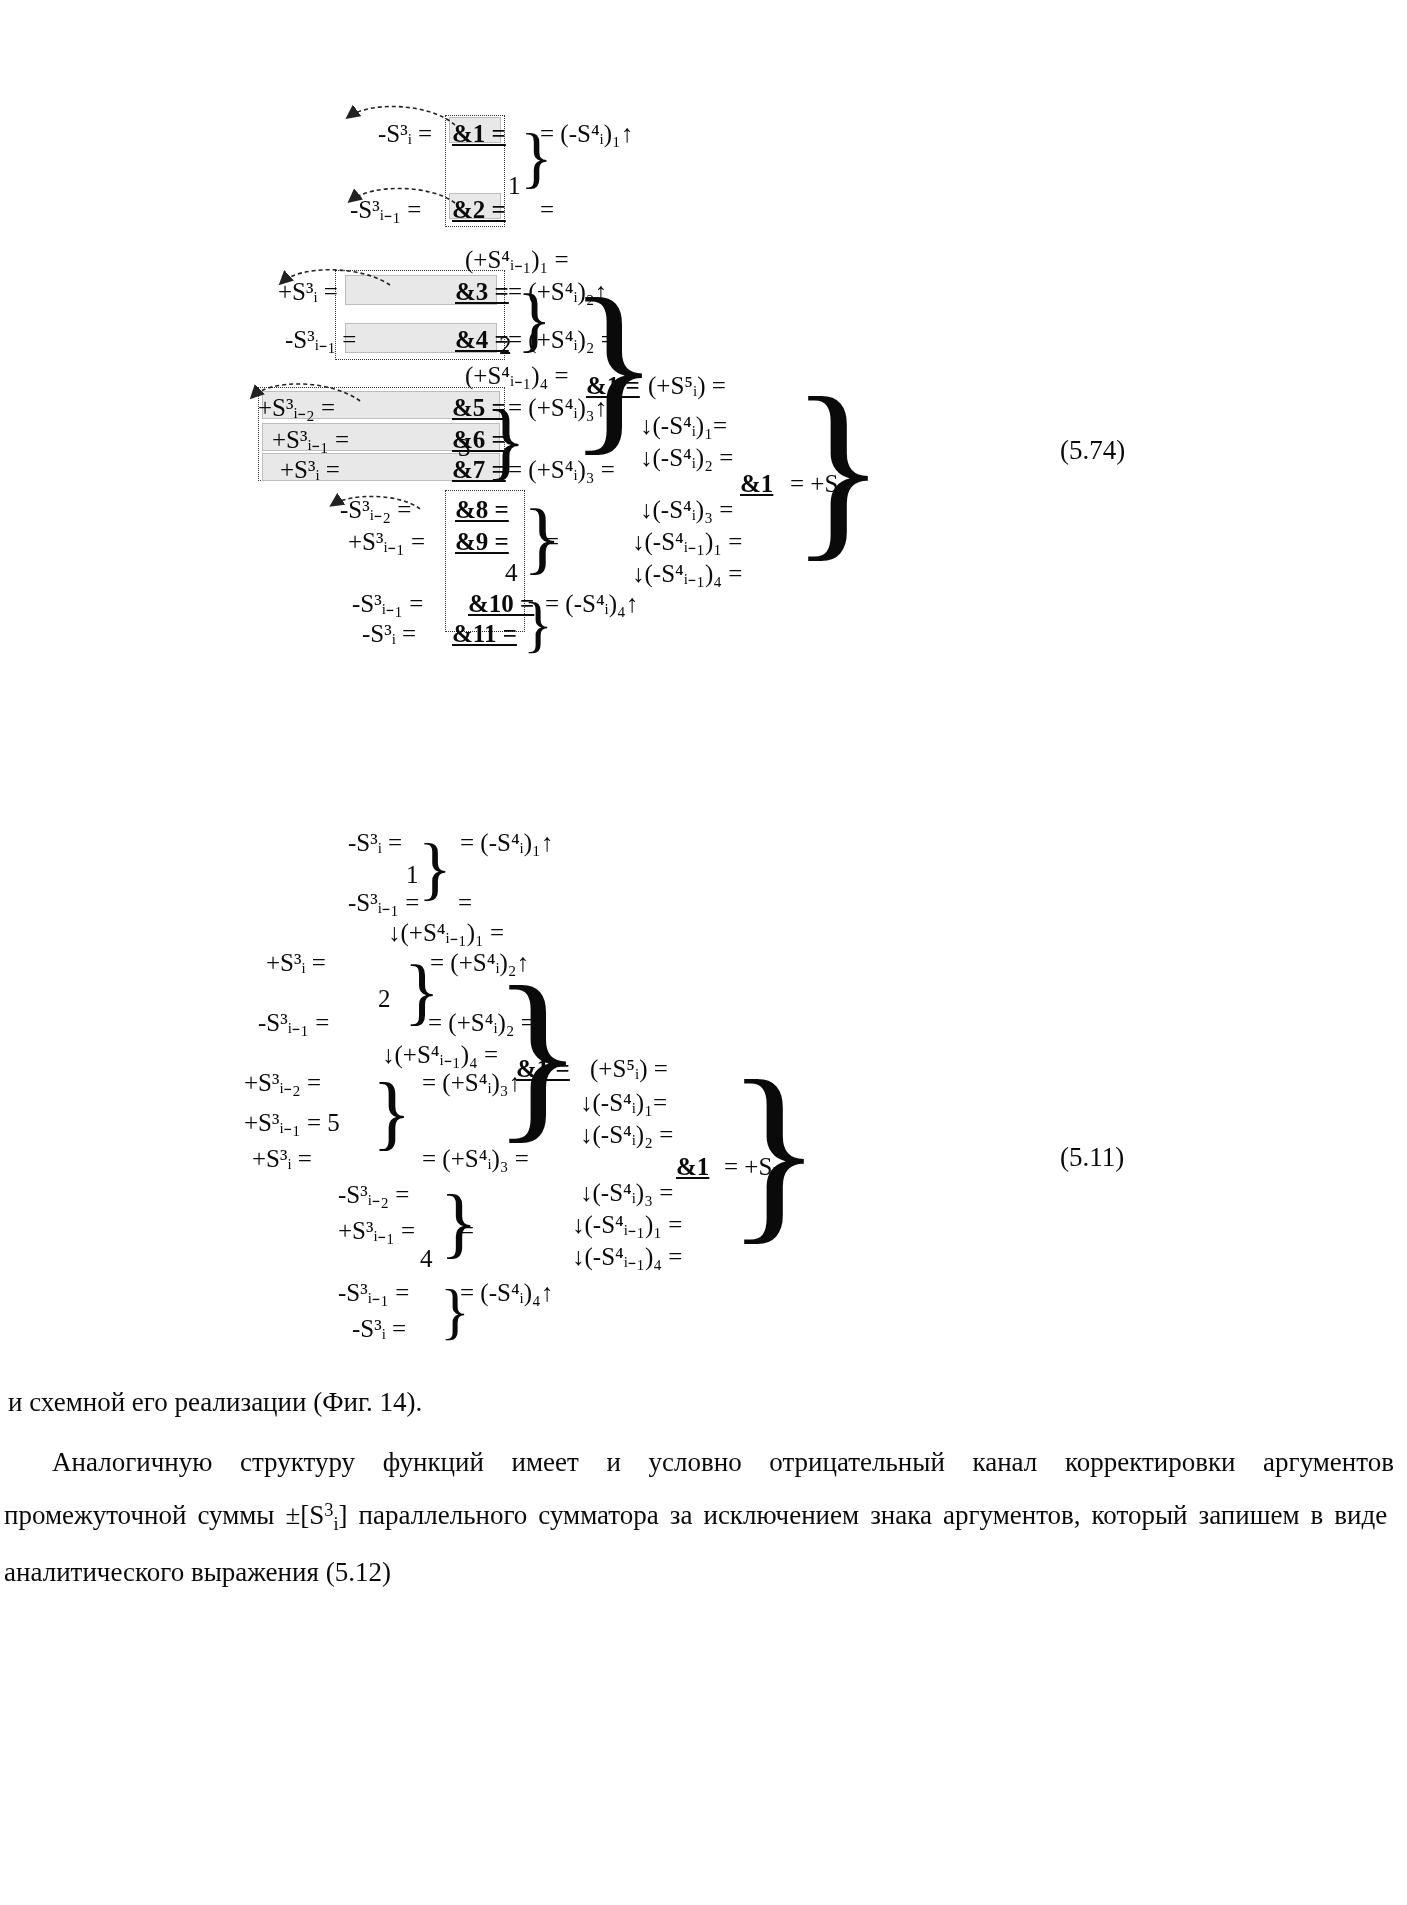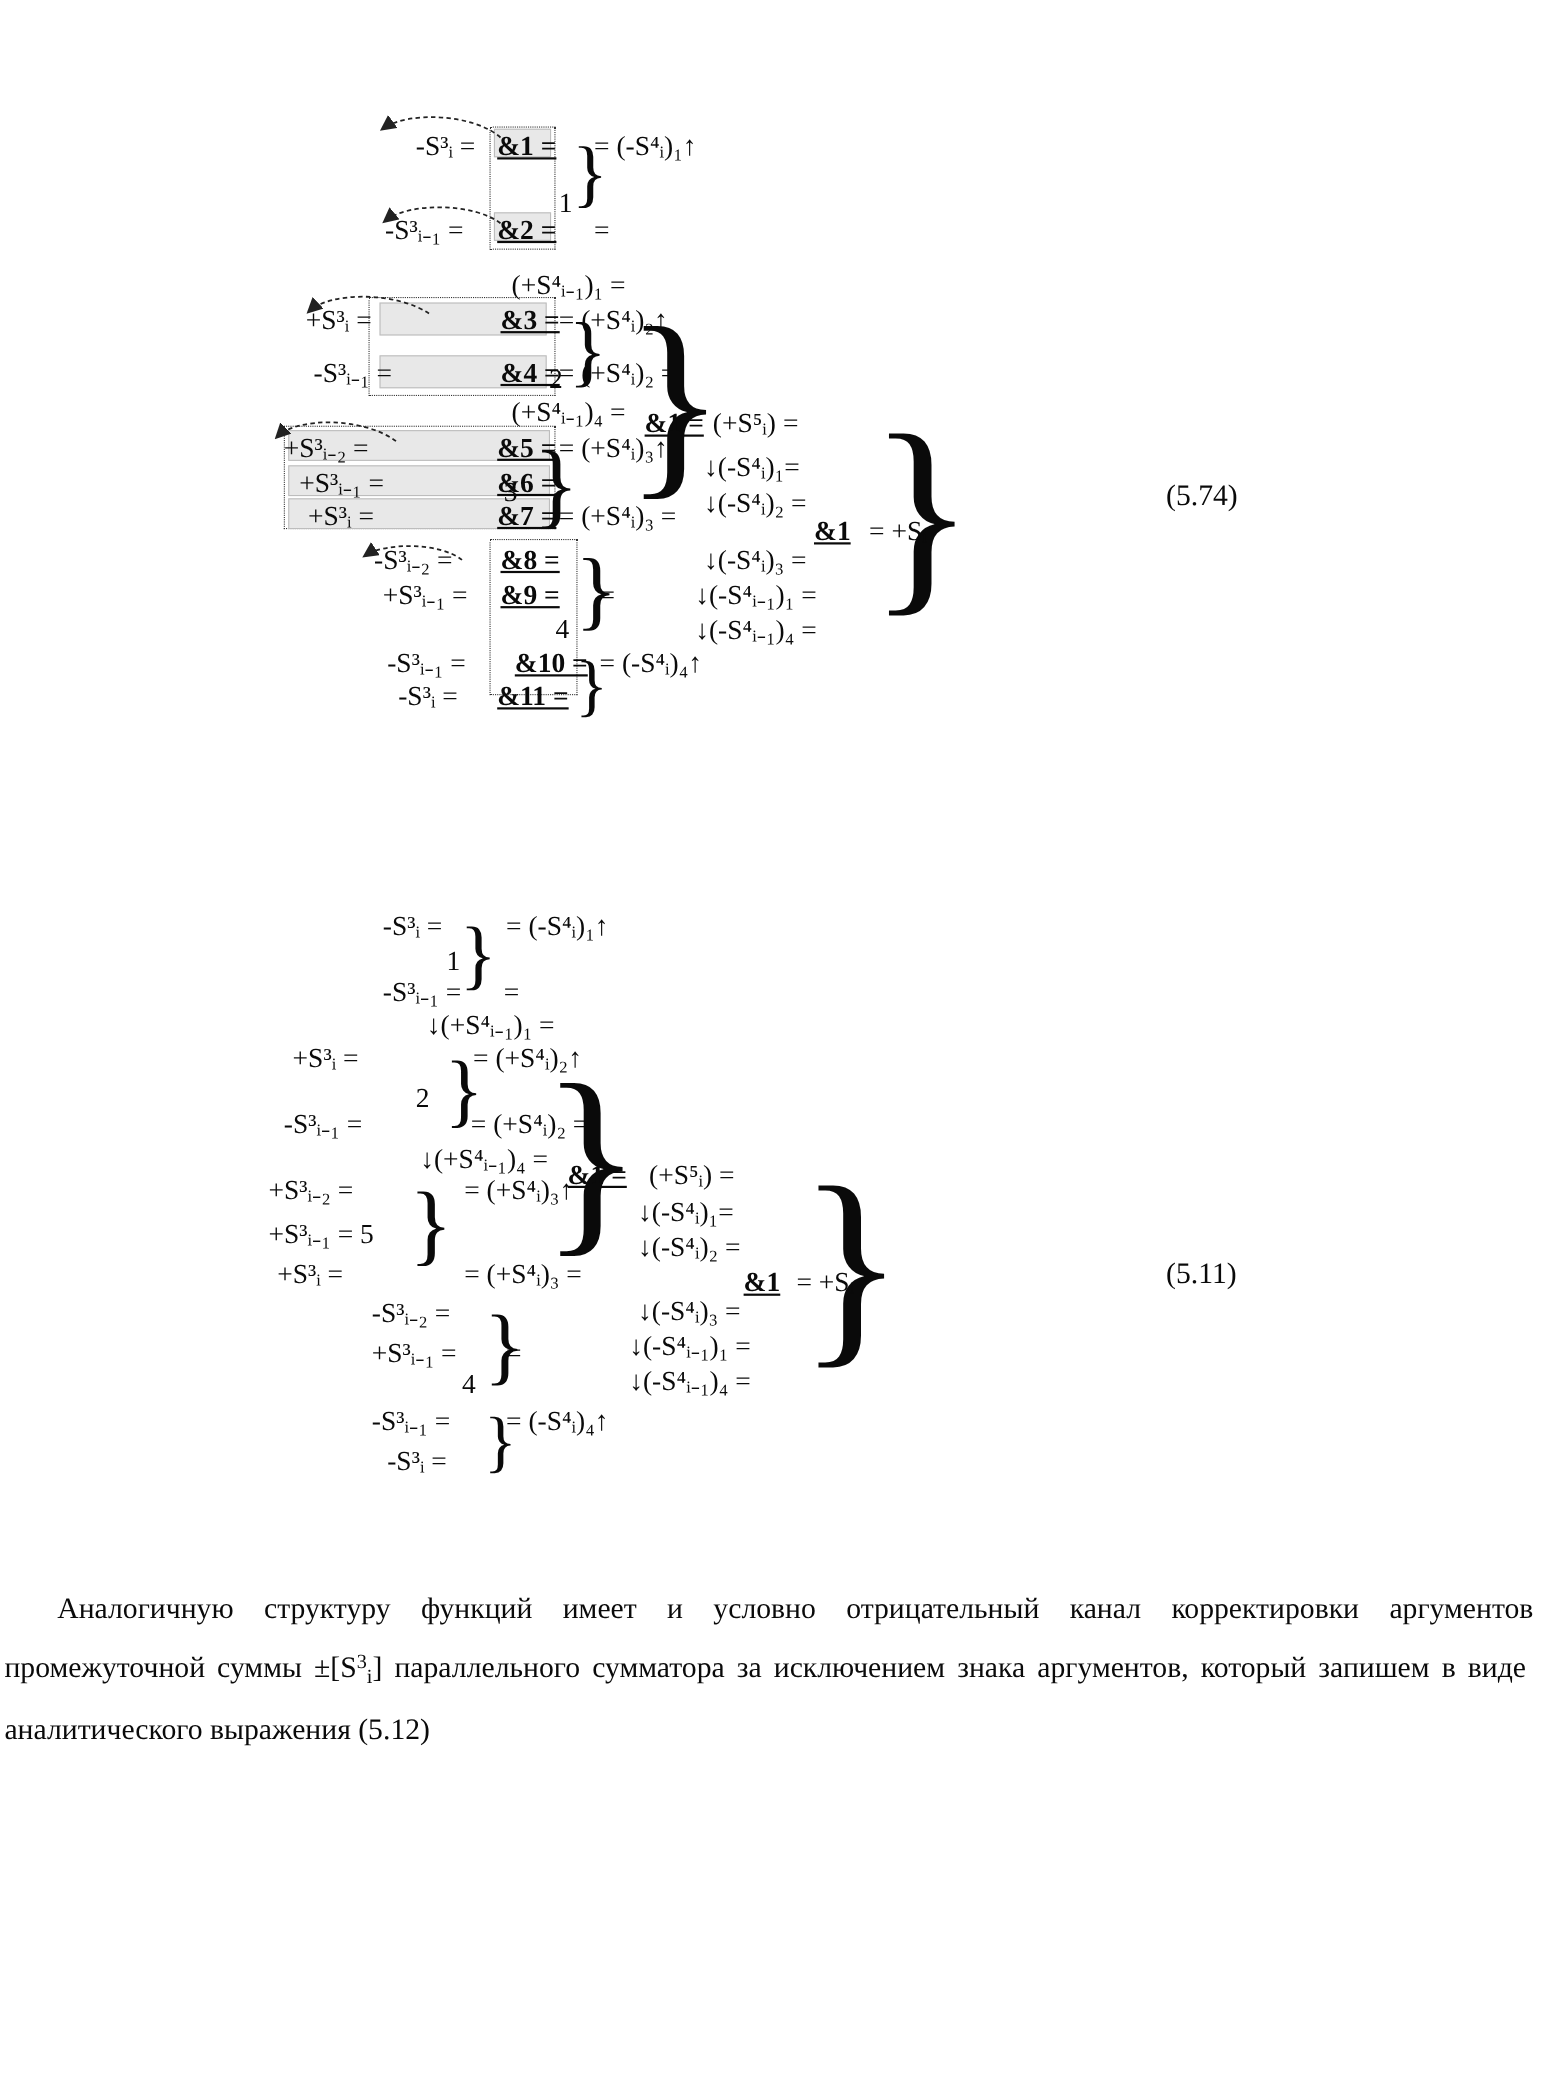--- a/index.html
+++ b/index.html
@@ -218,20 +218,23 @@
     <span class="tok" style="left:572px; top:394px;">↓(-S⁴ᵢ₋₁)₁ =</span>
     <span class="tok" style="left:572px; top:426px;">↓(-S⁴ᵢ₋₁)₄ =</span>
 
     <span class="brace" style="left:726px; top:232px; font-size:200px;">}</span>
     <span class="tok b ul" style="left:676px; top:336px;">&amp;1</span>
     <span class="tok" style="left:724px; top:336px;">= +Sᵢ</span>
 
     <span class="eqnum" style="left:1060px; top:326px;">(5.11)</span>
   </div>
 
+  <div class="para-block" style="left:8px; top:1378px; width:1390px;">
+    <p class="body-text">и схемной его реализации (Фиг. 14).</p>
+  </div>
 
   <div class="para-block" style="left:4px; top:1438px; width:1390px;">
     <p class="body-text indent">
       Аналогичную структуру функций имеет и условно отрицательный канал корректировки аргументов промежуточной суммы ±[S<sup>3</sup><sub>i</sub>] параллельного сумматора за исключением знака аргументов, который запишем в виде&nbsp; аналитического выражения (5.12)
     </p>
   </div>
 
 </div>
 
 </body></html>

